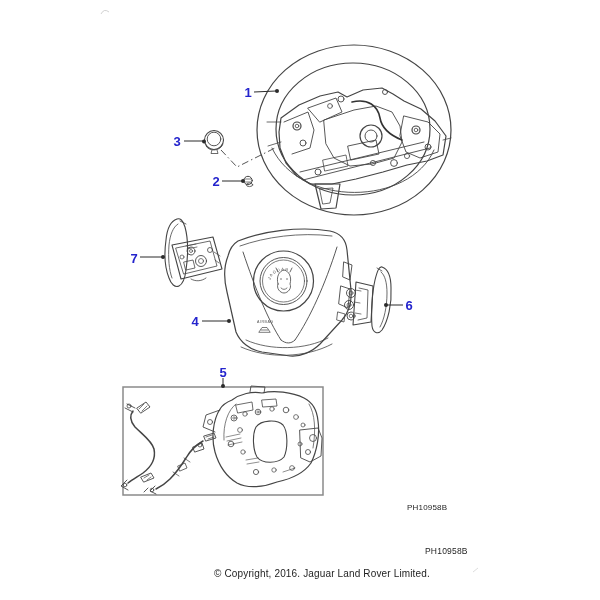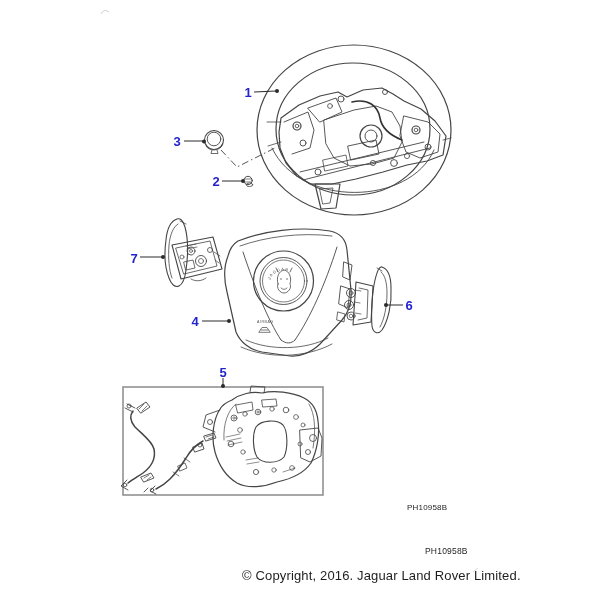--- a/index.html
+++ b/index.html
@@ -9,21 +9,21 @@
   }
   .art{position:absolute;left:0;top:0;}
   .callout{
     position:absolute;transform:translate(-50%,-50%);
     color:#2424cd;font-weight:bold;font-size:13px;line-height:1;
     cursor:pointer;user-select:none;
   }
   .code{position:absolute;color:#1e1e1e;white-space:nowrap;}
   .code-top{left:407px;top:503px;font-size:8px;letter-spacing:.2px;}
   .code-bottom{left:425px;top:546px;font-size:8.5px;letter-spacing:.2px;}
-  .copyright{position:absolute;left:214px;top:568px;font-size:13px;color:#1e1e1e;letter-spacing:.15px;white-space:nowrap;margin-left:28px;}
+  .copyright{position:absolute;left:214px;top:568px;font-size:10px;color:#1e1e1e;letter-spacing:.15px;white-space:nowrap;}
 </style>
 </head>
 <body>
 
 <div class="stage">
 
   <svg class="art" width="600" height="600" viewBox="0 0 600 600">
 
     <g stroke="#bfbfbf" fill="none" stroke-width="1">
       <path d="M 101 14 Q 104 8 109 12" opacity="0.7"></path>

